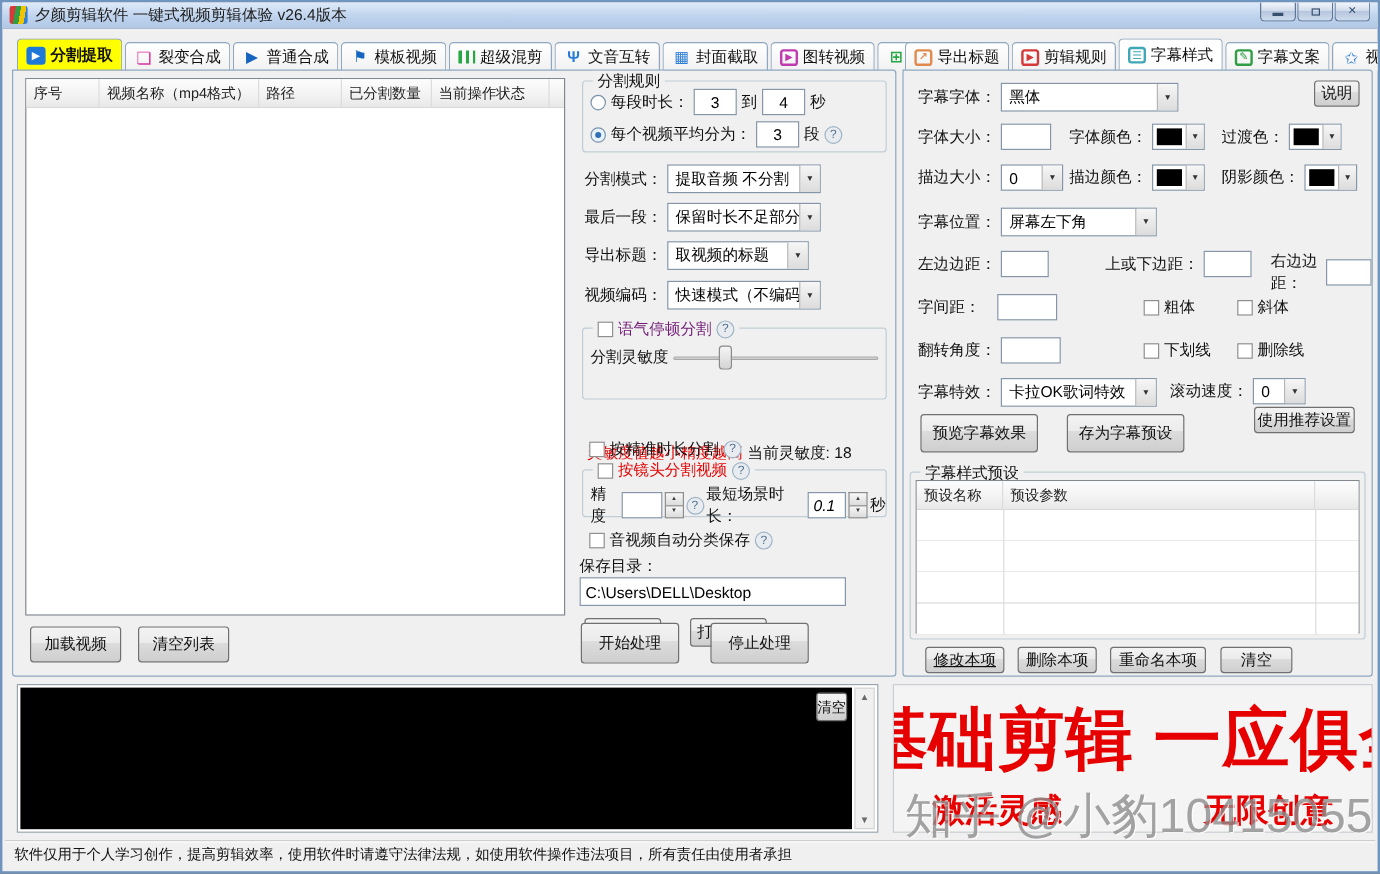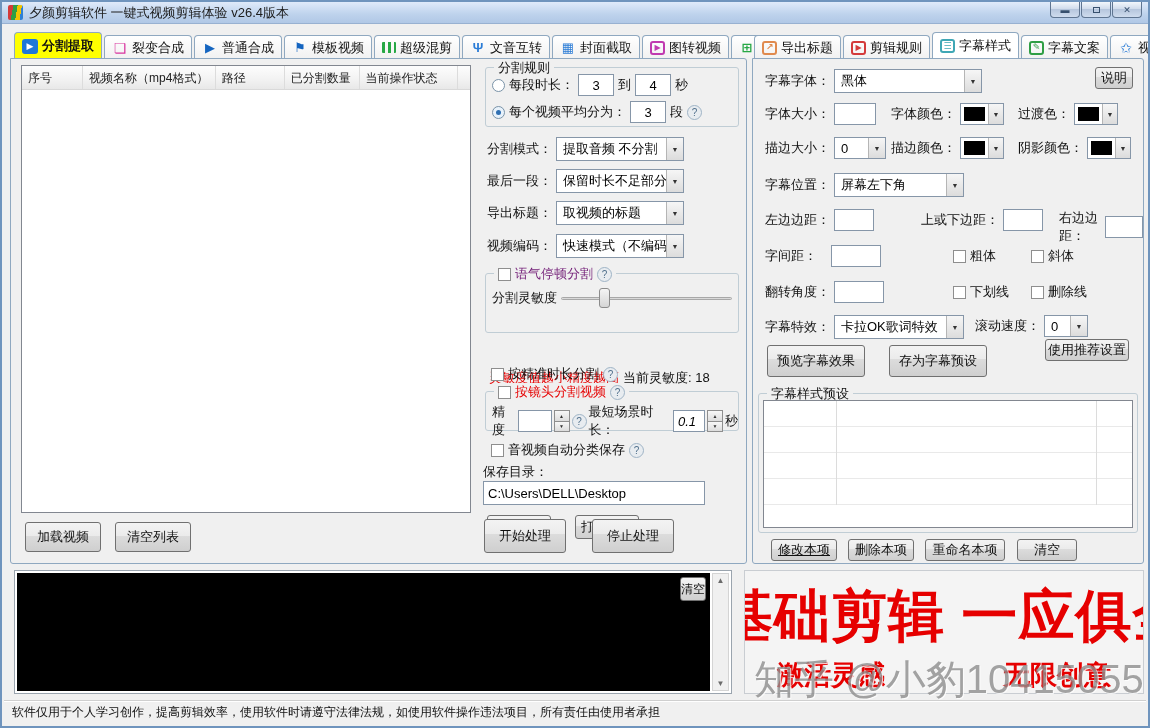--- a/index.html
+++ b/index.html
@@ -231,21 +231,21 @@
     </div>
     <div class="row" style="left:476px;top:110px;">
       <span class="lbl">最后一段：</span>
       <div class="dd" style="width:128px;">
         <span class="dd-text">保留时长不足部分</span>
         <span class="dd-arrow">▼</span>
       </div>
     </div>
     <div class="row" style="left:476px;top:142px;">
       <span class="lbl">导出标题：</span>
-      <div class="dd" style="width:128px;">
+      <div class="dd" style="width:118px;">
         <span class="dd-text">取视频的标题</span>
         <span class="dd-arrow">▼</span>
       </div>
     </div>
     <div class="row" style="left:476px;top:175px;">
       <span class="lbl">视频编码：</span>
       <div class="dd" style="width:128px;">
         <span class="dd-text">快速模式（不编码）</span>
         <span class="dd-arrow">▼</span>
       </div>
@@ -433,20 +433,25 @@
       </div>
     </div>
 
     <div class="btn" style="position:absolute;left:292px;top:280px;width:84px;height:22px;">使用推荐设置</div>
     <div class="btn" style="position:absolute;left:14px;top:286px;width:98px;height:32px;">预览字幕效果</div>
     <div class="btn" style="position:absolute;left:136px;top:286px;width:98px;height:32px;">存为字幕预设</div>
 
     <div class="groupbox" style="left:5px;top:334px;width:380px;height:140px;">
       <span class="grouplabel">字幕样式预设</span>
       <div class="listview" style="left:4px;top:6px;width:370px;height:128px;">
+        <div class="lv-header">
+          <div class="lv-col" style="width:72px;">预设名称</div>
+          <div class="lv-col" style="width:260px;">预设参数</div>
+          <div class="lv-col" style="flex:1;border-right:none;"></div>
+        </div>
         <div style="position:relative;height:104px;
              background:repeating-linear-gradient(#fff 0 25px,#e9e9e9 25px 26px);">
           <div class="vline" style="left:72px;top:0;bottom:0;"></div>
           <div class="vline" style="left:332px;top:0;bottom:0;"></div>
         </div>
       </div>
     </div>
 
     <div class="btn" style="position:absolute;left:18px;top:480px;width:66px;height:22px;text-decoration:underline;">修改本项</div>
     <div class="btn" style="position:absolute;left:95px;top:480px;width:66px;height:22px;">删除本项</div>

